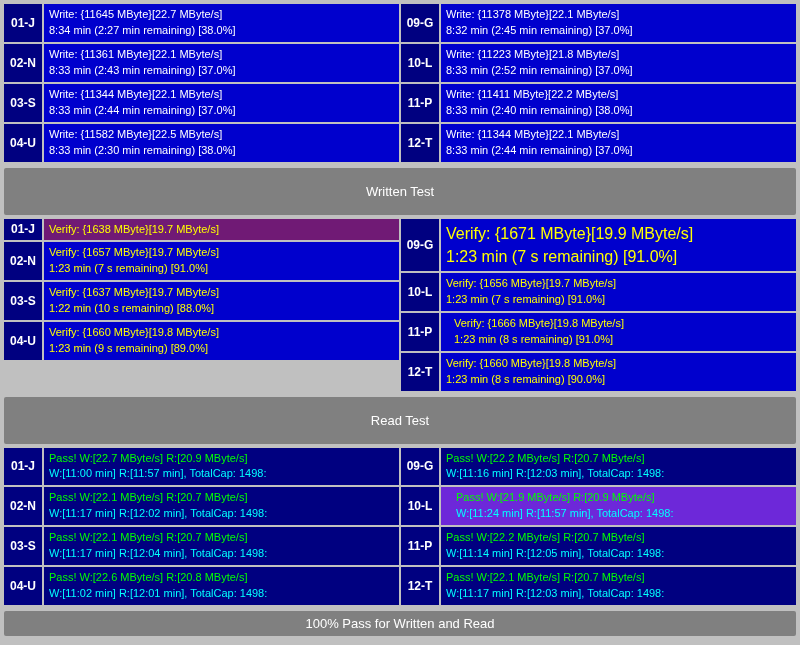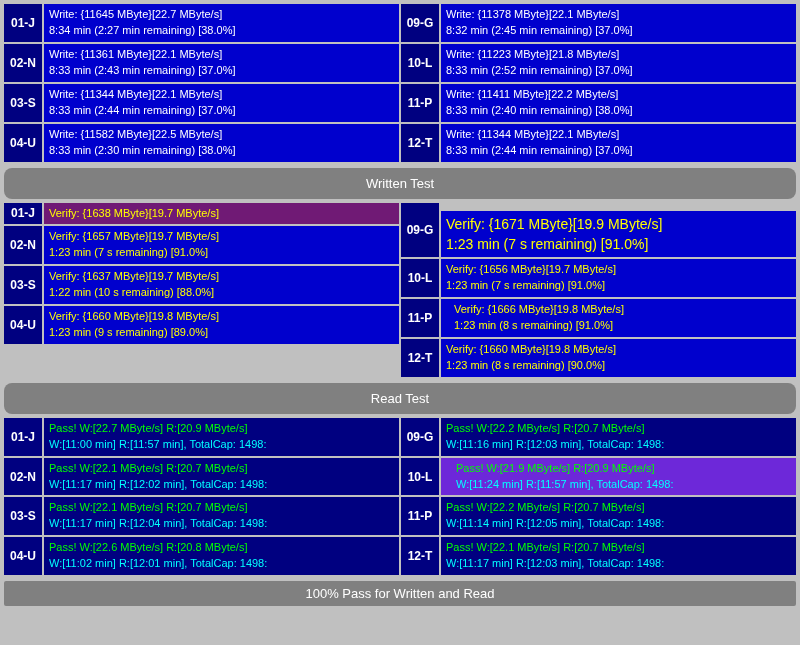--- a/index.html
+++ b/index.html
@@ -20,25 +20,25 @@
     }
     .grid-2col {
       display: grid;
       grid-template-columns: 1fr 1fr;
       gap: 2px;
     }
     .section-label {
       text-align: center;
       background: #808080;
       color: #ffffff;
-      padding: 8px 8px;
+      padding: 16px 8px;
       margin: 4px 0;
       font-size: 13px;
       font-weight: normal;
-      border-radius: 8px;
+      border-radius: 2px;
     }
     .bottom-status {
       text-align: center;
       background: #808080;
       color: #ffffff;
       padding: 5px;
       font-size: 13px;
       margin-top: 4px;
       border-radius: 2px;
     }
@@ -141,21 +141,21 @@
             <div style="background: rgb(0, 0, 128); color: white; font-weight: bold; display: flex; align-items: center; justify-content: center; min-width: 38px; padding: 2px 4px; font-size: 12px; font-family: Arial, sans-serif;">04-U</div>
             <div style="background: rgb(0, 0, 205); color: rgb(255, 255, 0); flex: 1 1 0%; padding: 3px 5px; font-size: 11px; line-height: 1.45; font-family: Arial, sans-serif;">
               <div>Verify: {1660 MByte}[19.8 MByte/s]</div>
               <div>1:23 min (9 s remaining)   [89.0%]</div>
             </div>
           </div>
         </div>
         <div>
           <div style="display: flex; gap: 2px; margin-bottom: 2px;">
             <div style="background: rgb(0, 0, 128); color: white; font-weight: bold; display: flex; align-items: center; justify-content: center; min-width: 38px; padding: 2px 4px; font-size: 12px; font-family: Arial, sans-serif;">09-G</div>
-            <div style="background: rgb(0, 0, 205); color: rgb(255, 255, 0); flex: 1 1 0%; padding: 3px 5px; font-size: 14px; line-height: 1.45; font-family: Arial, sans-serif; margin-top: 8px;">
+            <div style="background: rgb(0, 0, 205); color: rgb(255, 255, 0); flex: 1 1 0%; padding: 3px 5px; font-size: 16px; line-height: 1.45; font-family: Arial, sans-serif;">
               <div>Verify: {1671 MByte}[19.9 MByte/s]</div>
               <div>1:23 min (7 s remaining)   [91.0%]</div>
             </div>
           </div>
           <div style="display: flex; gap: 2px; margin-bottom: 2px;">
             <div style="background: rgb(0, 0, 128); color: white; font-weight: bold; display: flex; align-items: center; justify-content: center; min-width: 38px; padding: 2px 4px; font-size: 12px; font-family: Arial, sans-serif;">10-L</div>
             <div style="background: rgb(0, 0, 205); color: rgb(255, 255, 0); flex: 1 1 0%; padding: 3px 5px; font-size: 11px; line-height: 1.45; font-family: Arial, sans-serif;">
               <div>Verify: {1656 MByte}[19.7 MByte/s]</div>
               <div>1:23 min (7 s remaining)   [91.0%]</div>
             </div>

